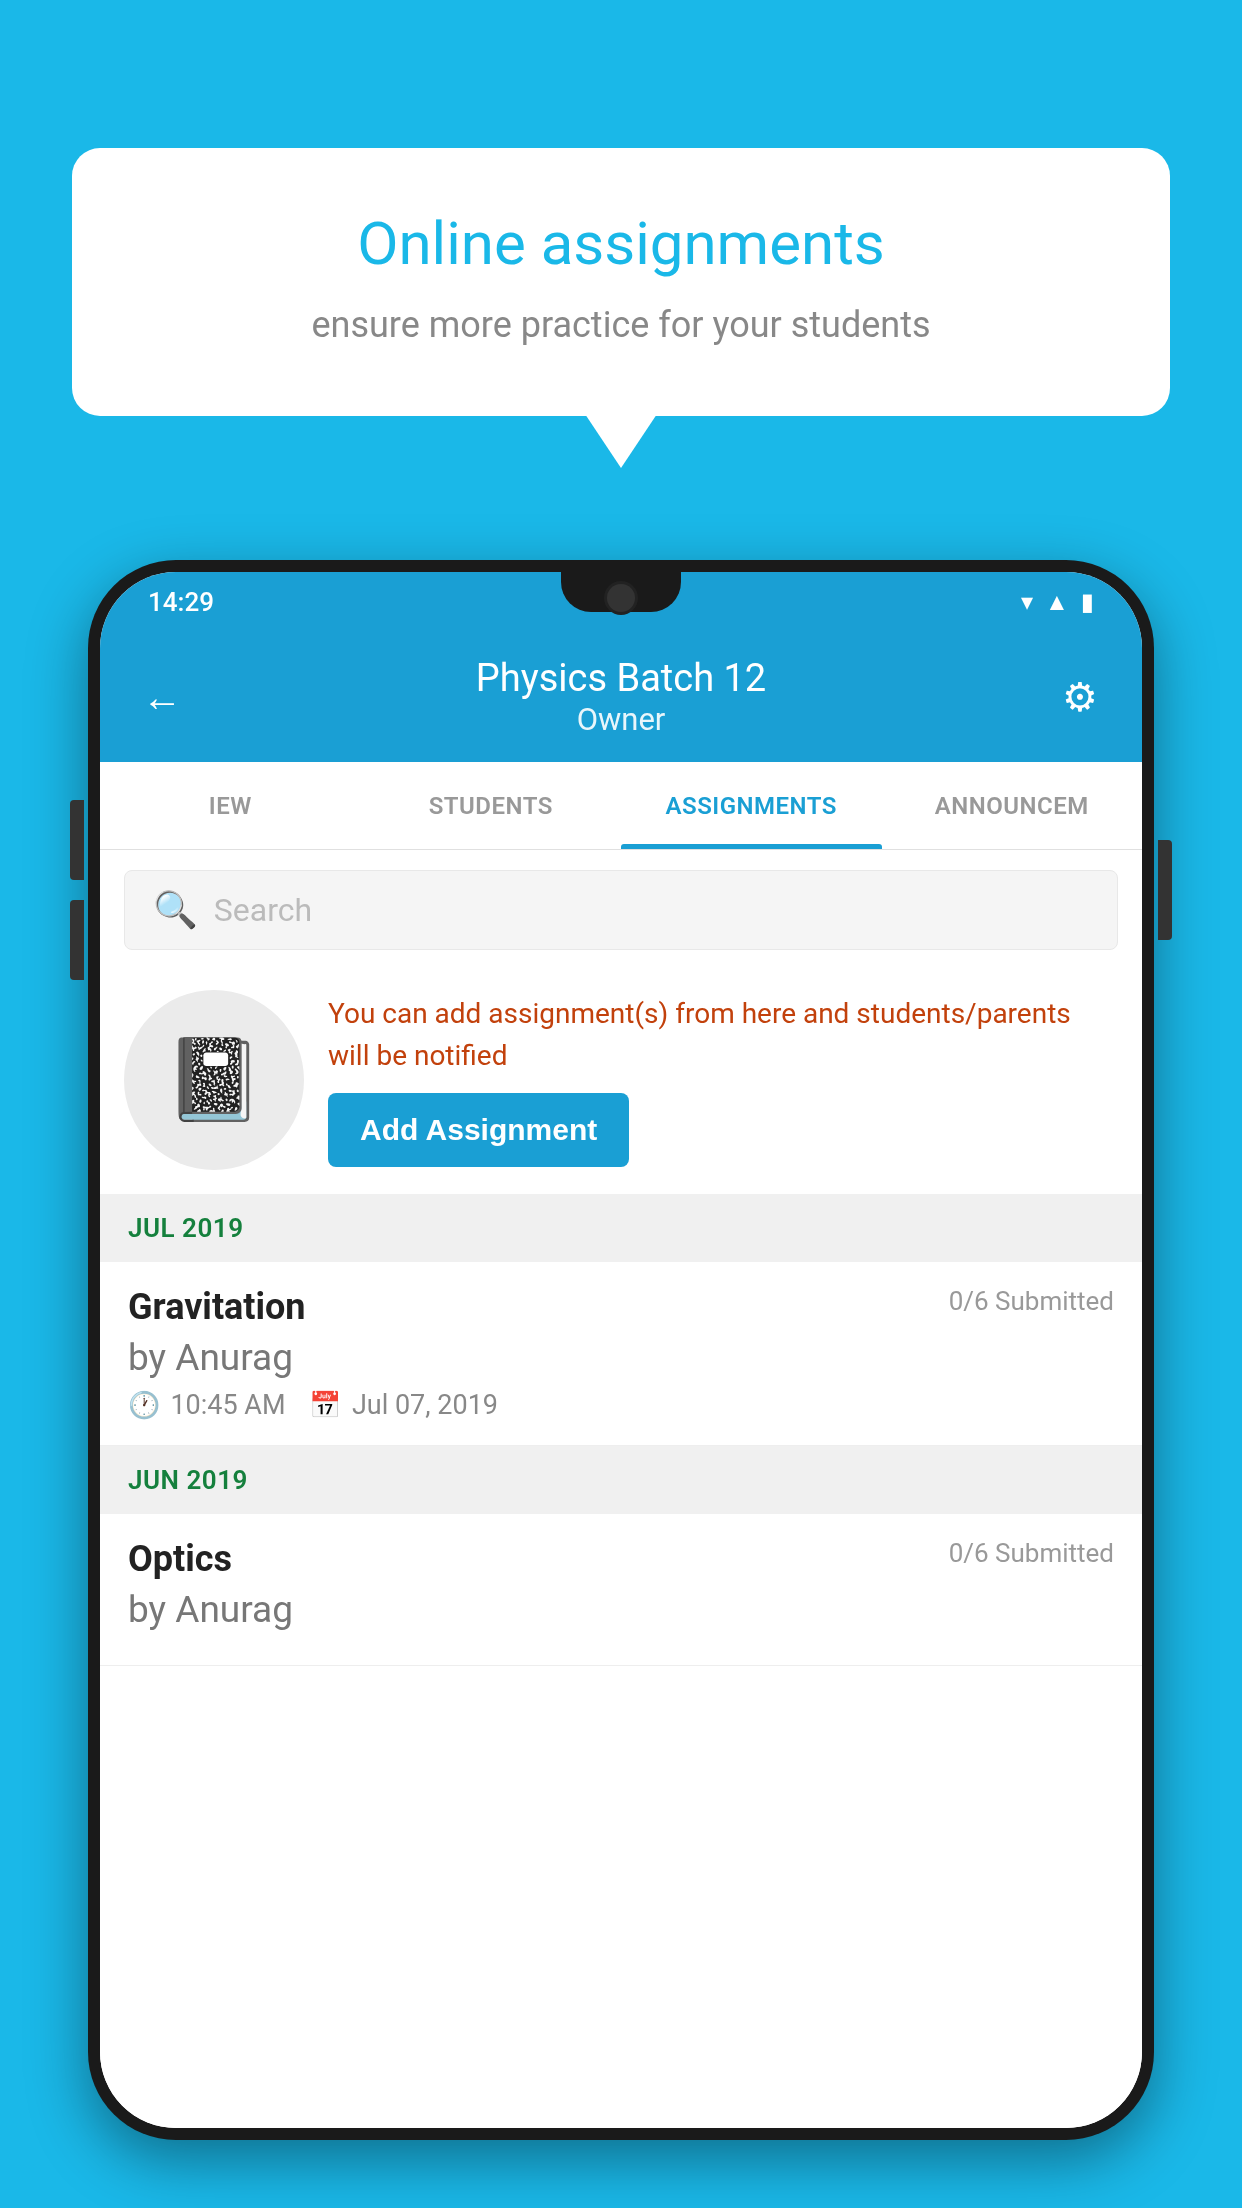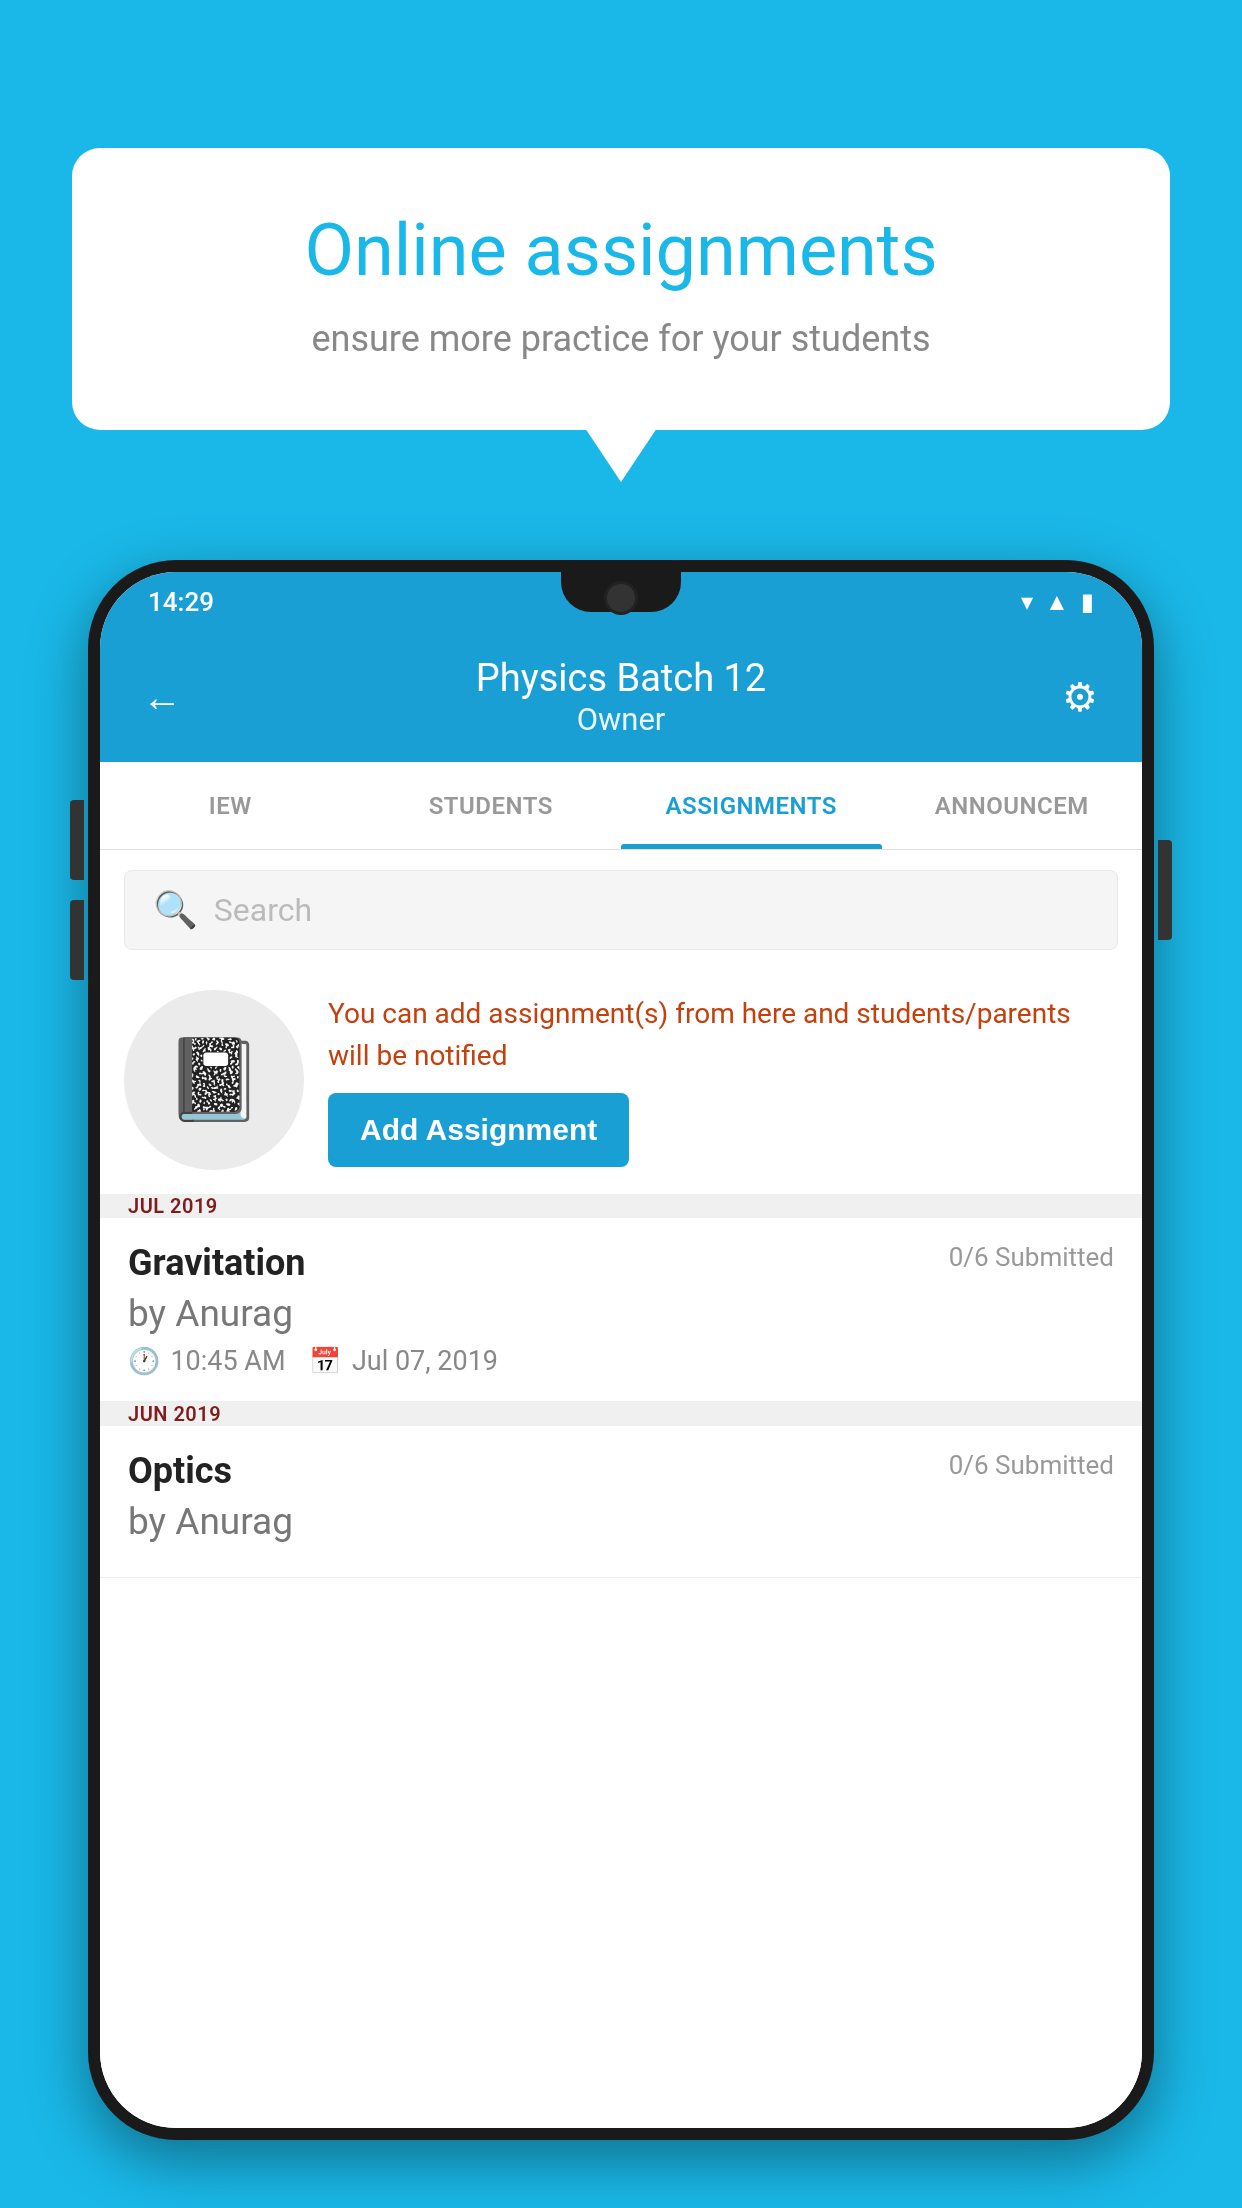--- a/index.html
+++ b/index.html
@@ -40,21 +40,21 @@
       left: 50%;
       transform: translateX(-50%);
       width: 0;
       height: 0;
       border-left: 36px solid transparent;
       border-right: 36px solid transparent;
       border-top: 54px solid white;
     }
 
     .speech-bubble-title {
-      font-size: 72px;
+      font-size: 60px;
       color: #1ab8e8;
       font-weight: 400;
       line-height: 1.2;
       margin-bottom: 24px;
       text-align: center;
     }
 
     .speech-bubble-subtitle {
       font-size: 36px;
       color: #888;
@@ -321,24 +321,24 @@
       padding: 20px 32px;
       font-size: 30px;
       font-weight: 600;
       cursor: pointer;
       align-self: flex-start;
     }
 
     
     .section-header {
       background: #f0f0f0;
-      padding: 0 28px;
-      font-size: 20px;
+      padding: 19px 28px;
+      font-size: 26px;
       font-weight: 600;
-      color: #7f1d1d;
+      color: #15803d;
       letter-spacing: 0.5px;
     }
 
     
     .assignment-item {
       background: white;
       padding: 24px 28px;
       border-bottom: 1px solid #eee;
     }
 

